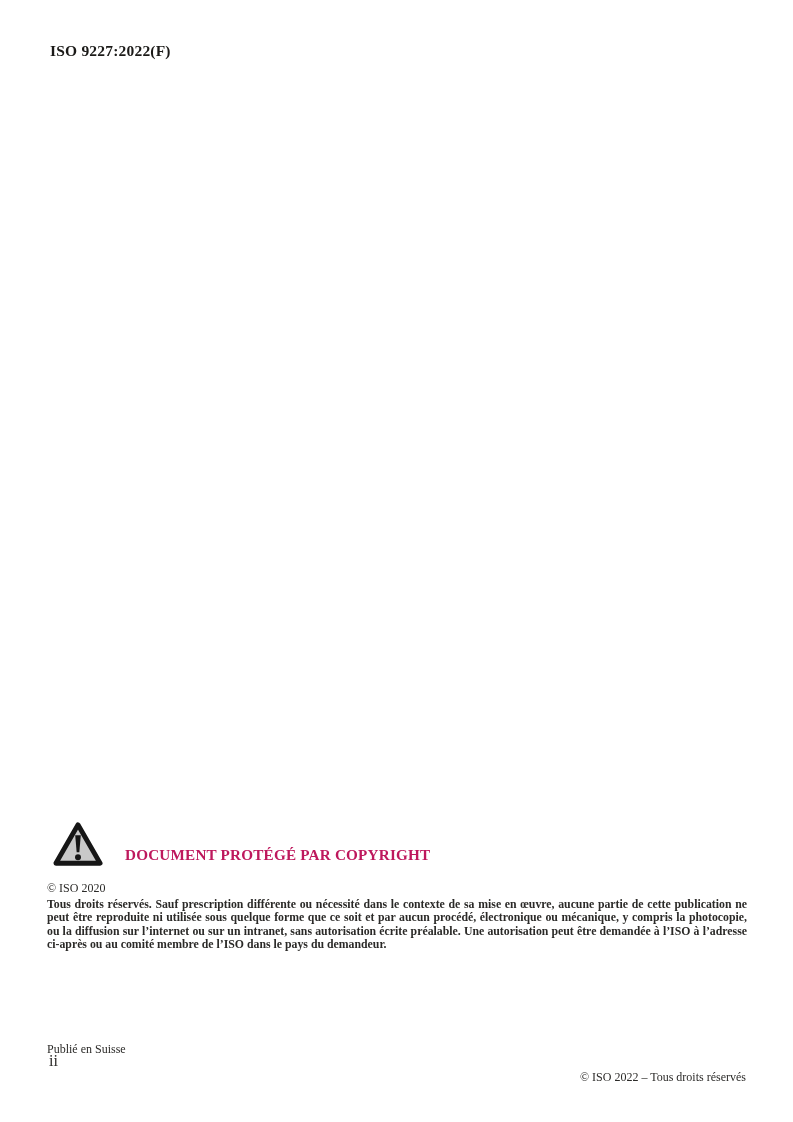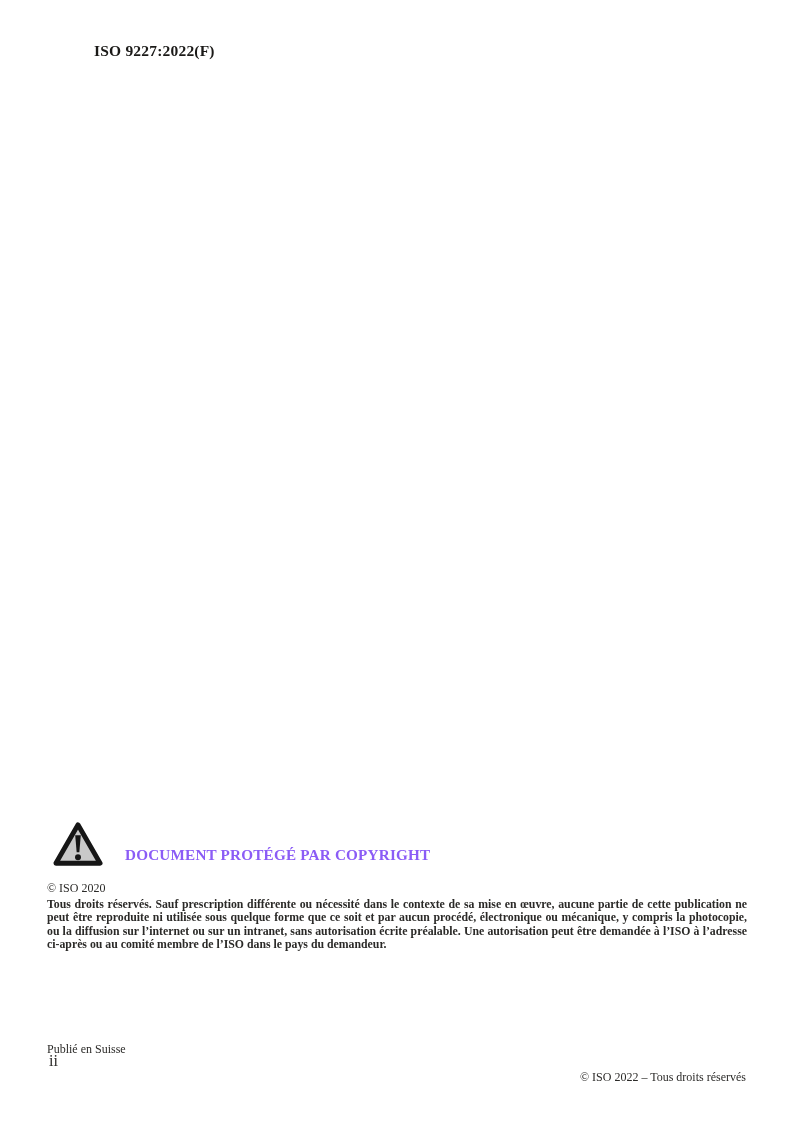--- a/index.html
+++ b/index.html
@@ -8,29 +8,28 @@
     width:793px; height:1122px;
     background:#ffffff;
     font-family:"Liberation Serif", serif;
     color:#2b2a28;
     overflow:hidden;
   }
   .doc-header {
     position:absolute; left:50px; top:42px;
     font-size:15.5px; font-weight:bold; color:#1b1a18;
     letter-spacing:0.2px;
-    margin-left:44px;
   }
   .warning-triangle {
     position:absolute; left:53px; top:820px;
     width:50px; height:48px;
   }
   .warning-title {
     position:absolute; left:125px; top:846px;
-    font-size:15.2px; font-weight:bold; color:#8b5cf6;
+    font-size:15.2px; font-weight:bold; color:#be185d;
     letter-spacing:0.2px;
   }
   .copyright-year {
     position:absolute; left:47px; top:881px;
     font-size:12px;
   }
   .copyright-body {
     position:absolute; left:47px; top:898px; width:700px;
     margin:0;
     font-size:11.8px; line-height:13.4px;

